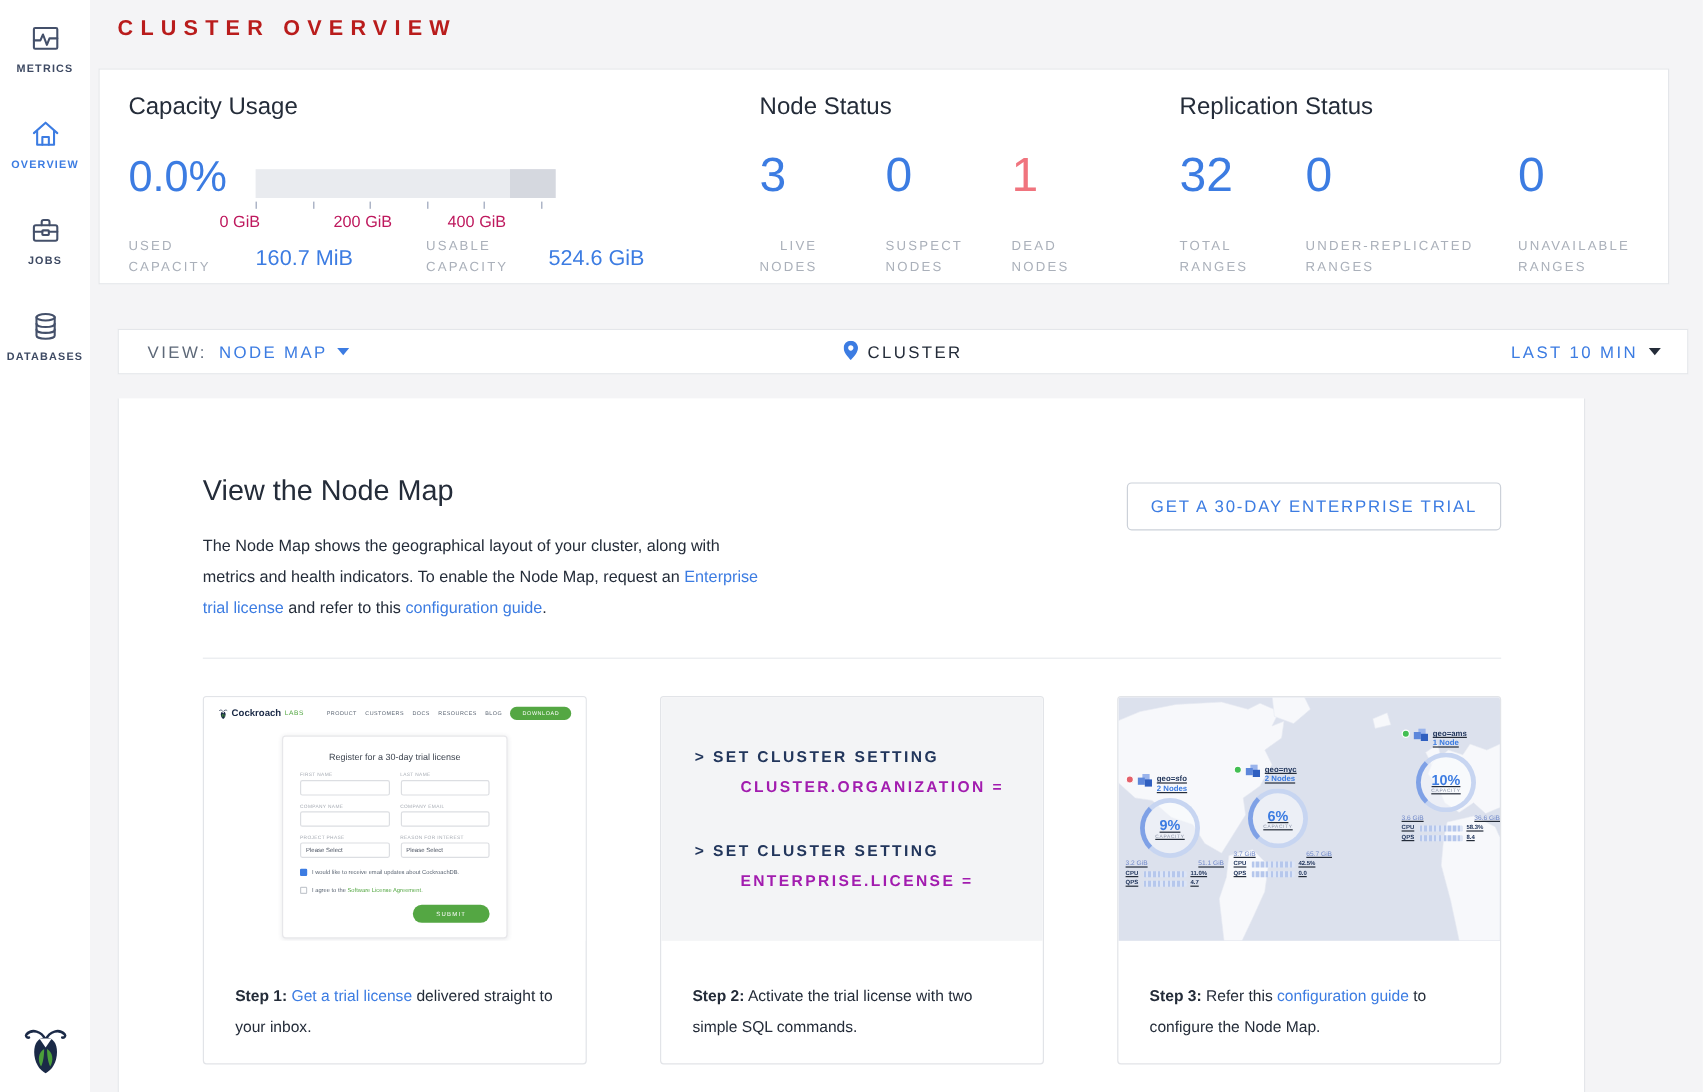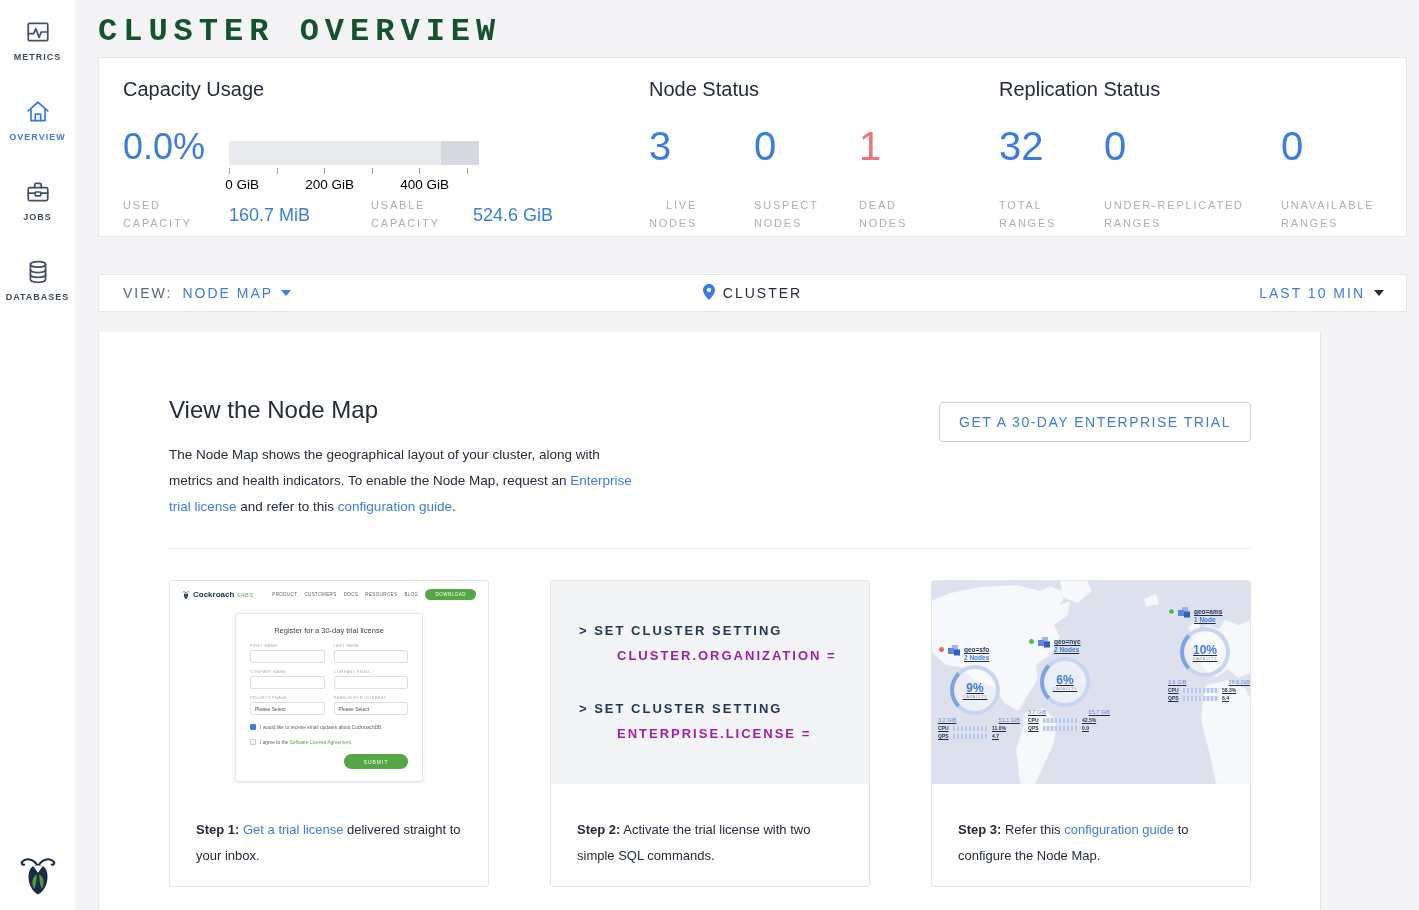--- a/index.html
+++ b/index.html
@@ -10,32 +10,32 @@
   
   .sidebar { position:absolute; left:0; top:0; width:75px; height:910px; background:#ffffff; }
   .nav-item { width:75px; height:80px; display:flex; flex-direction:column; align-items:center; justify-content:center; gap:7px; cursor:pointer; color:#44506a; }
   .nav-item .lbl { font-size:9px; font-weight:600; letter-spacing:1px; color:#3e4a63; }
   .nav-item.active { color:#3c7ce2; }
   .nav-item.active .lbl { color:#3c7ce2; }
   .nav-item svg { display:block; }
   .sidebar-logo { position:absolute; left:0; bottom:14px; width:75px; display:flex; justify-content:center; }
 
   
-  .page-title { position:absolute; left:98px; top:13px; font-size:32px; font-weight:600; letter-spacing:6px; color:#14532d;font-family:Liberation Mono, monospace; }
-
-  
-  .summary-card { position:absolute; left:98px; top:57px; width:1309px; height:180px; background:#fff; border:1px solid #e4e6ea; }
+  .page-title { position:absolute; left:98px; top:13px; font-size:18px; font-weight:600; letter-spacing:6px; color:#b91c1c; }
+
+  
+  .summary-card { position:absolute; left:82px; top:57px; width:1309px; height:180px; background:#fff; border:1px solid #e4e6ea; }
   .sec-title { position:absolute; top:20px; font-size:20px; color:#242c39; }
   .big-val { position:absolute; top:68px; font-size:40px; font-weight:300; color:#3c7ce2; line-height:1; }
   .big-val.red { color:#f0747e; }
   .stat-lbl { position:absolute; top:138px; font-size:11px; letter-spacing:1.8px; color:#aab0ba; line-height:18px; }
   .cap-bar { position:absolute; left:130px; top:83px; width:250px; height:24px; background:#e9ebef; }
   .cap-bar .dark { position:absolute; right:0; top:0; width:38px; height:24px; background:#d5d8df; }
   .tick { position:absolute; top:110px; width:1px; height:6px; background:#9aa3ba; }
-  .tick-lbl { position:absolute; top:119px; width:60px; text-align:right; font-size:13.5px; color:#000000; }
+  .tick-lbl { position:absolute; top:119px; width:60px; text-align:left; font-size:13.5px; color:#be185d; }
   .cap-val { position:absolute; top:147px; font-size:18px; color:#3c7ce2; }
 
   
   .view-bar { position:absolute; left:98px; top:274px; width:1309px; height:38px; background:#fff; border:1px solid #e4e6ea; display:flex; align-items:center; }
   .vb-left { display:flex; align-items:center; gap:10px; padding-left:24px; font-size:14px; letter-spacing:2px; }
   .vb-view-label { color:#5d6878; }
   .vb-view-value { color:#3c7ce2; cursor:pointer; display:flex; align-items:center; gap:8px; }
   .vb-center { position:absolute; left:0; right:0; display:flex; justify-content:center; align-items:center; gap:8px; font-size:14px; letter-spacing:2px; color:#242c39; pointer-events:none; }
   .vb-right { margin-left:auto; padding-right:22px; display:flex; align-items:center; gap:9px; font-size:14px; letter-spacing:2px; color:#3c7ce2; cursor:pointer; }
   .caret { width:0; height:0; border-left:5px solid transparent; border-right:5px solid transparent; border-top:6px solid #3c7ce2; }

